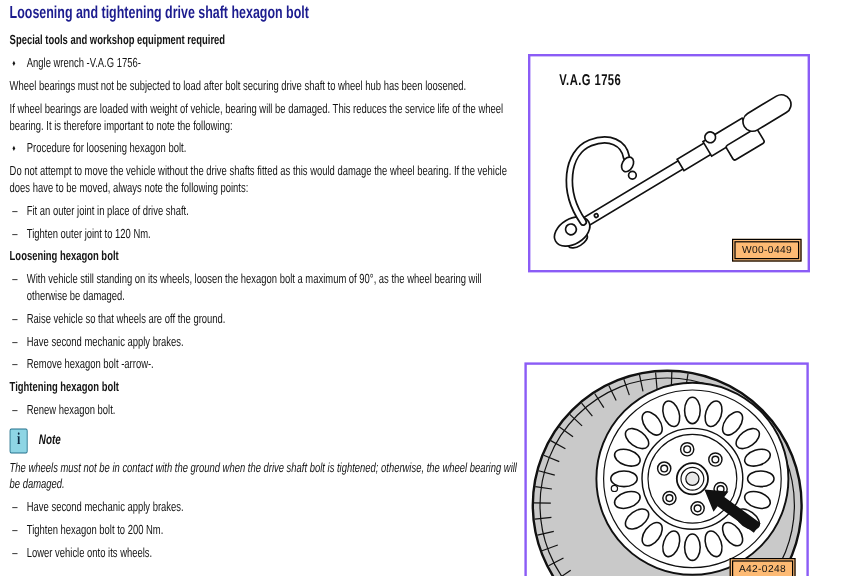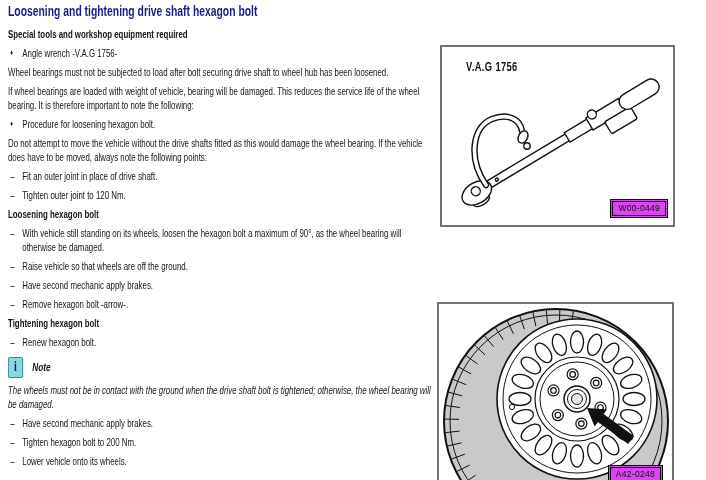--- a/index.html
+++ b/index.html
@@ -28,30 +28,30 @@
   .note-icon{
     width:19px;height:19px;border-radius:2px;flex:0 0 19px;
     background:var(--note_bg,#8ed5e4);border:1px solid var(--note_border,#23718c);
     display:flex;align-items:center;justify-content:center;
     font-family:"Liberation Serif", serif;font-weight:bold;
     font-size:14px;color:var(--note_glyph,#0b2840);
   }
   .note-label{margin-left:13px;font-size:11.5px;font-weight:bold;font-style:italic;}
   .note-text{font-style:italic;}
   
-  .figure{position:absolute;box-sizing:border-box;background:#fff;border:2px solid #737373;}
+  .figure{position:absolute;box-sizing:border-box;background:#fff;border:2px solid #8b5cf6;}
   #fig-tool{left:440px;top:45px;width:235px;height:182px;}
   #fig-wheel{left:437px;top:302px;width:237px;height:190px;overflow:hidden;}
   .figure svg{position:absolute;left:0;top:0;}
   .fig-caption{
     position:absolute;left:24px;top:12px;
     font-size:13px;font-weight:bold;letter-spacing:.5px;
     transform:scaleX(0.72);transform-origin:left top;color:#111;
   }
-  .ref-box{position:absolute;border:1px solid #000;padding:1px;background:#d946ef;}
+  .ref-box{position:absolute;border:1px solid #000;padding:1px;background:#fdba74;}
   #fig-tool .ref-box{right:5px;bottom:7px;}
   #fig-wheel .ref-box{right:9px;top:161px;}
   .ref-inner{
     display:block;border:1px solid #000;padding:1px 5px 2px 5px;
     font-size:8.5px;letter-spacing:.3px;color:#111;white-space:nowrap;
   }
   .lineart{stroke:#111;fill:#fff;}
   .lineart-nf{stroke:#111;fill:none;}
 </style>
 </head>

